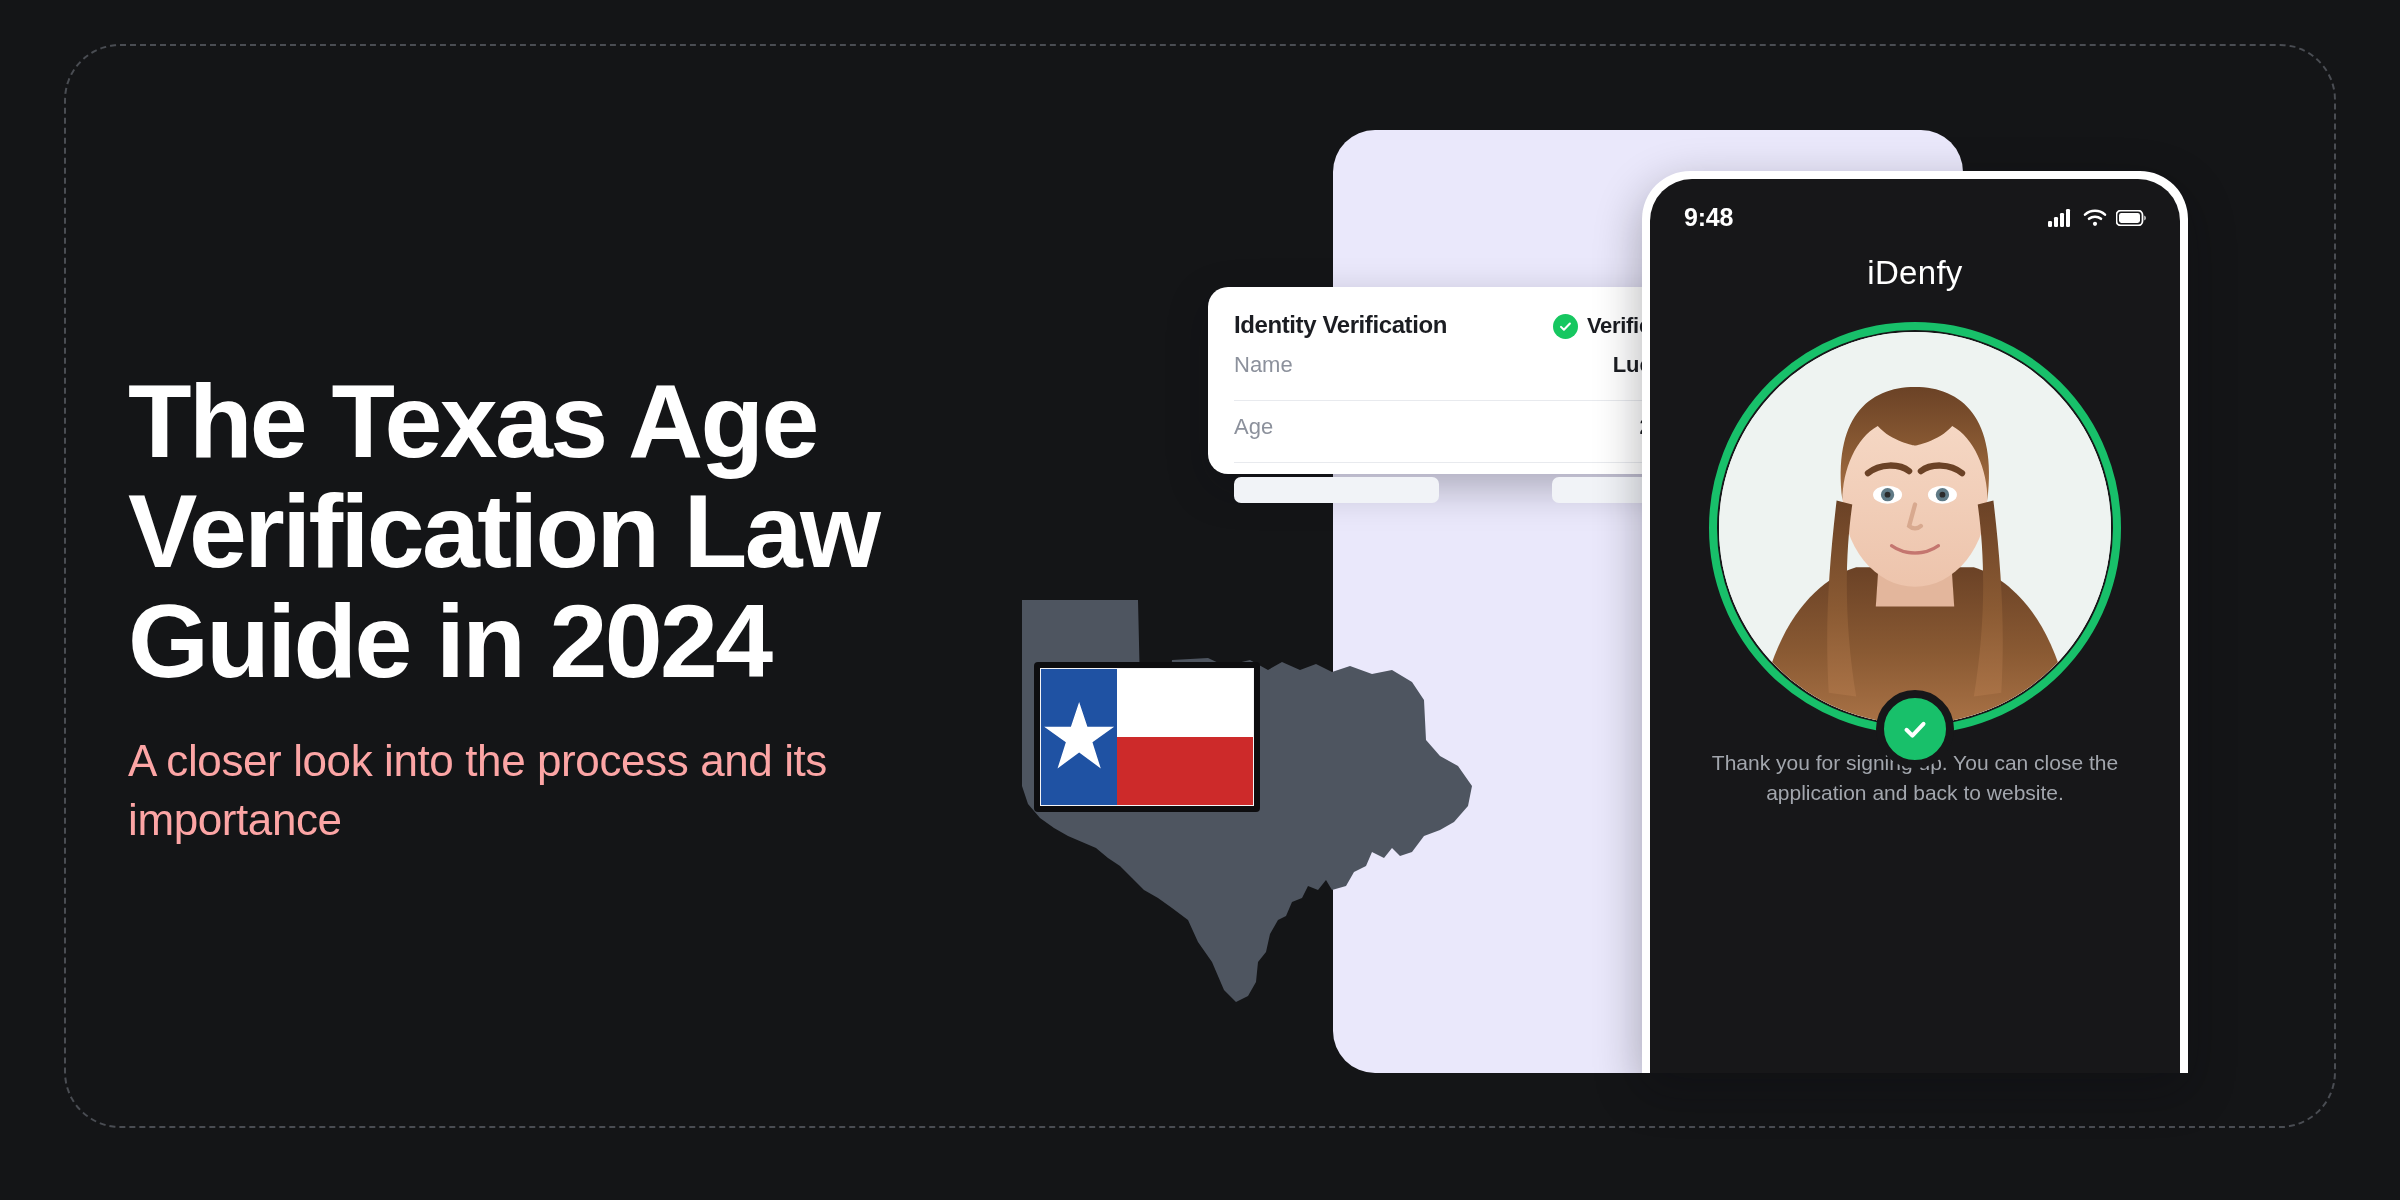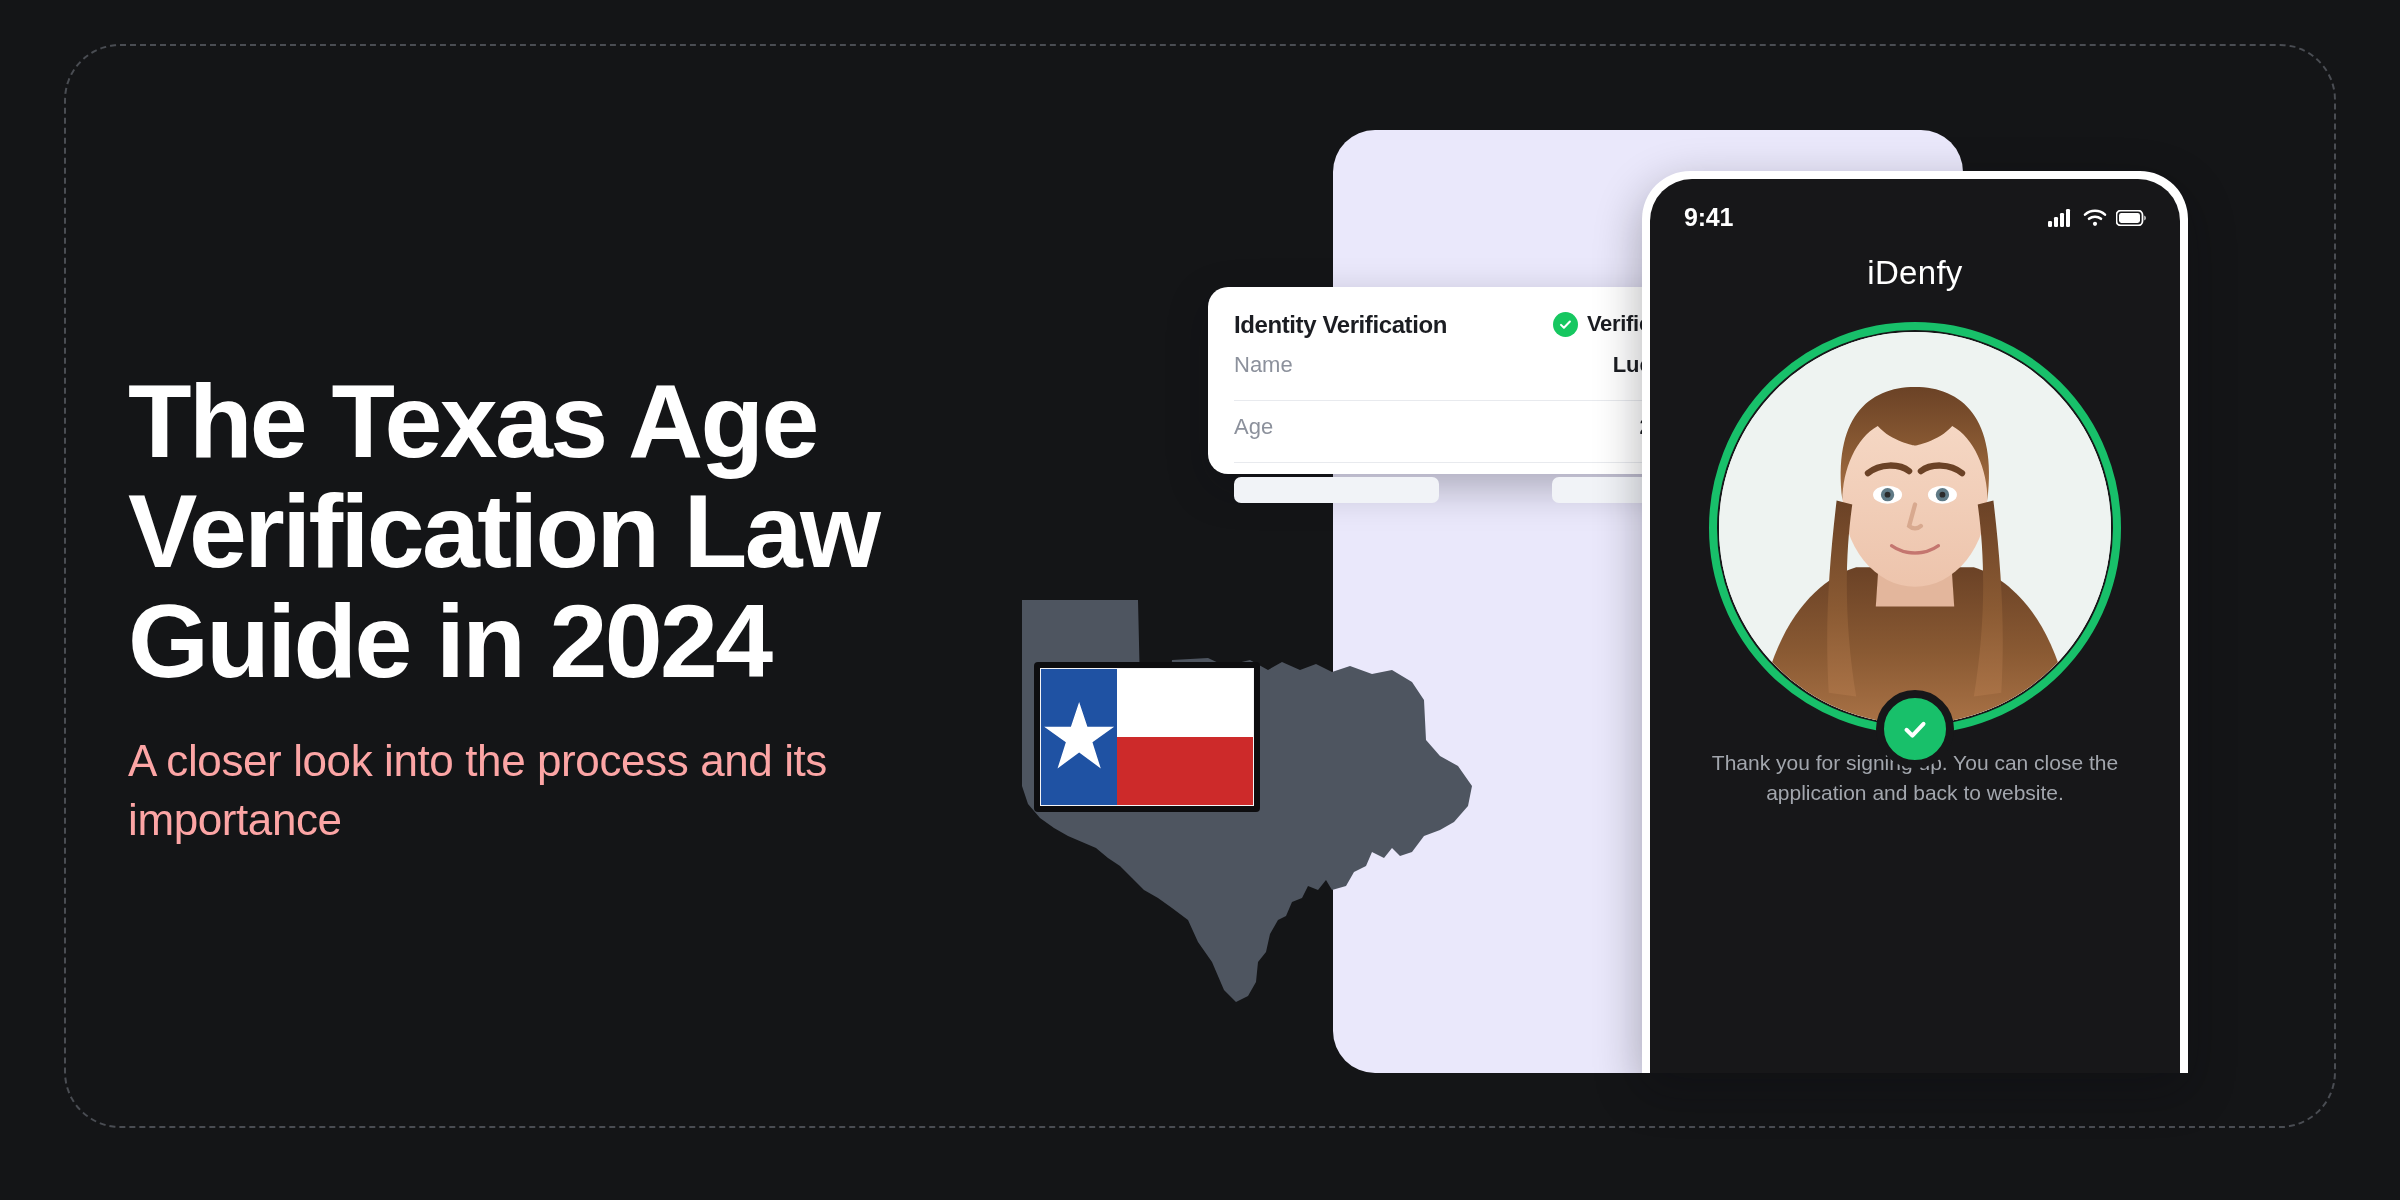--- a/index.html
+++ b/index.html
@@ -147,21 +147,21 @@
     width: 482px;
     height: 187px;
     background: #ffffff;
     border-radius: 20px;
     box-shadow: 0 14px 40px rgba(10, 12, 20, 0.28);
     padding: 24px 26px 0 26px;
     box-sizing: border-box;
   }
   .id-head {
     display: flex;
-    align-items: flex-start;
+    align-items: flex-end;
     justify-content: space-between;
   }
   .id-title {
     color: #1b1d22;
     font-size: 24px;
     font-weight: 700;
     letter-spacing: -0.4px;
   }
   .id-status {
     display: flex;
@@ -389,21 +389,21 @@
       <div class="id-skeleton">
         <span class="sk-bar sk-wide"></span>
         <span class="sk-bar sk-small"></span>
       </div>
     </div>
 
     <div class="phone">
       <div class="screen">
 
         <div class="statusbar">
-          <span class="clock">9:41</span>
+          <span class="clock">9:48</span>
           <span class="status-icons">
             <span>
               <svg width="26" height="18" viewBox="0 0 26 18" aria-hidden="true">
                 <rect x="0" y="12" width="4" height="6" rx="1.2" fill="#ffffff"></rect>
                 <rect x="6" y="8" width="4" height="10" rx="1.2" fill="#ffffff"></rect>
                 <rect x="12" y="4" width="4" height="14" rx="1.2" fill="#ffffff"></rect>
                 <rect x="18" y="0" width="4" height="18" rx="1.2" fill="#ffffff"></rect>
               </svg>
             </span>
             <span>

